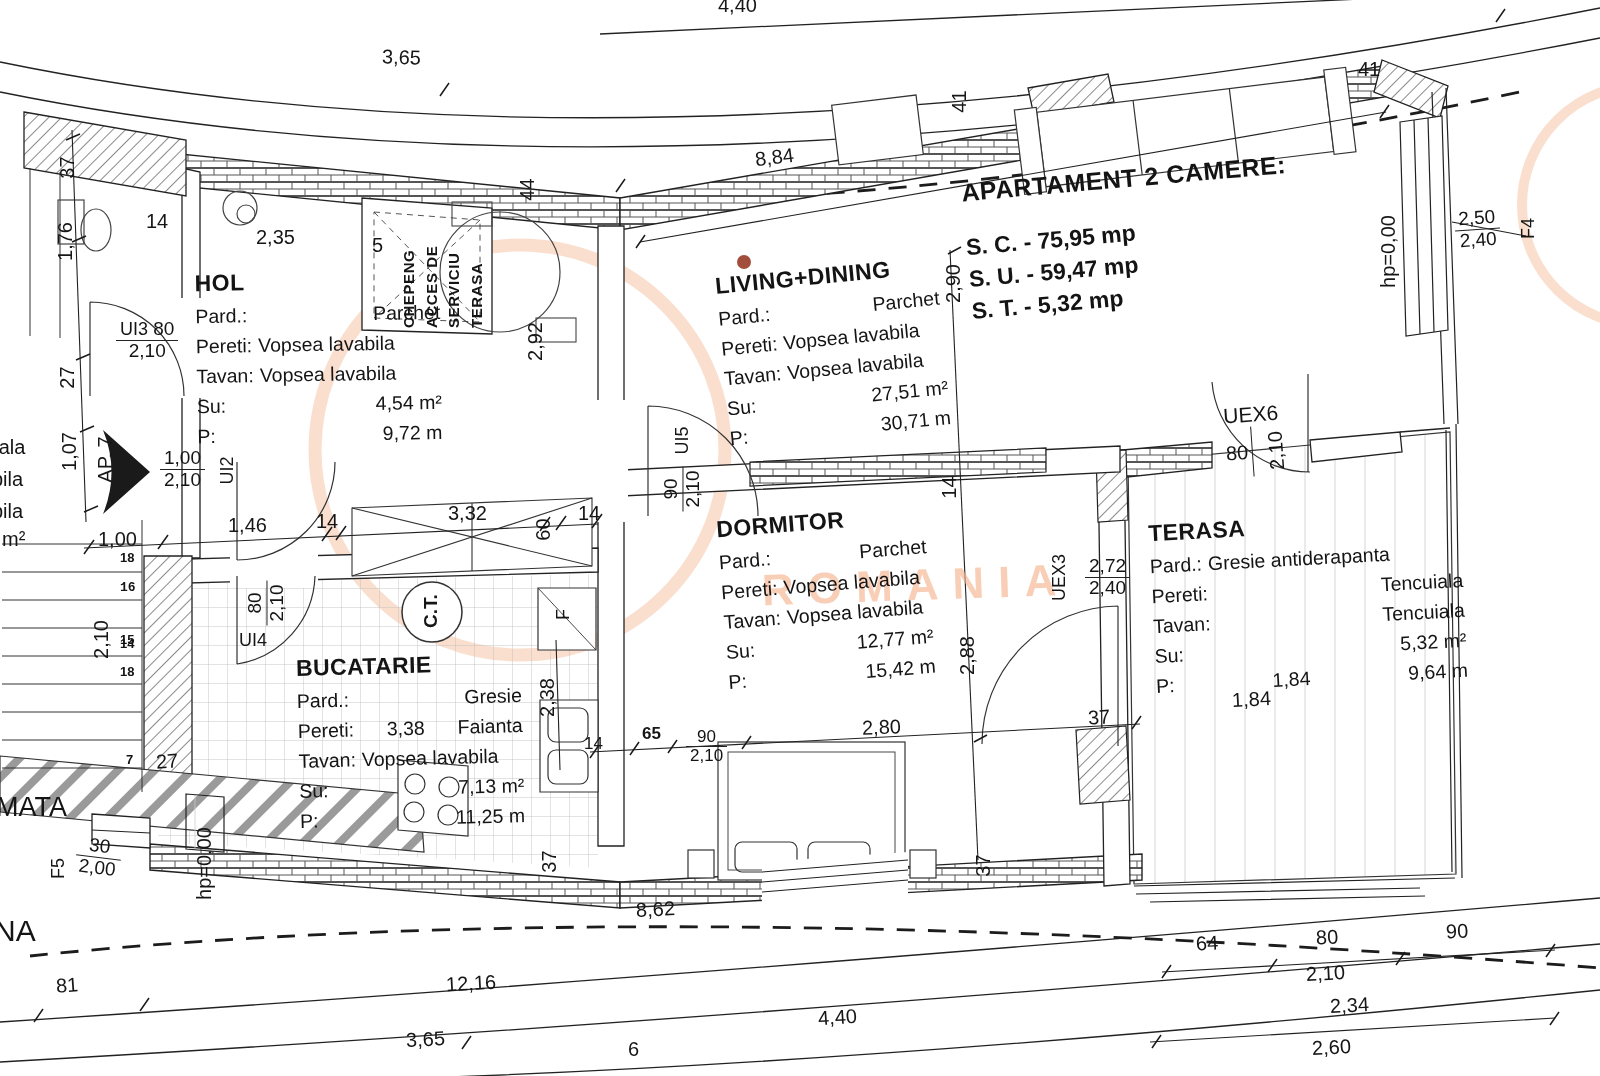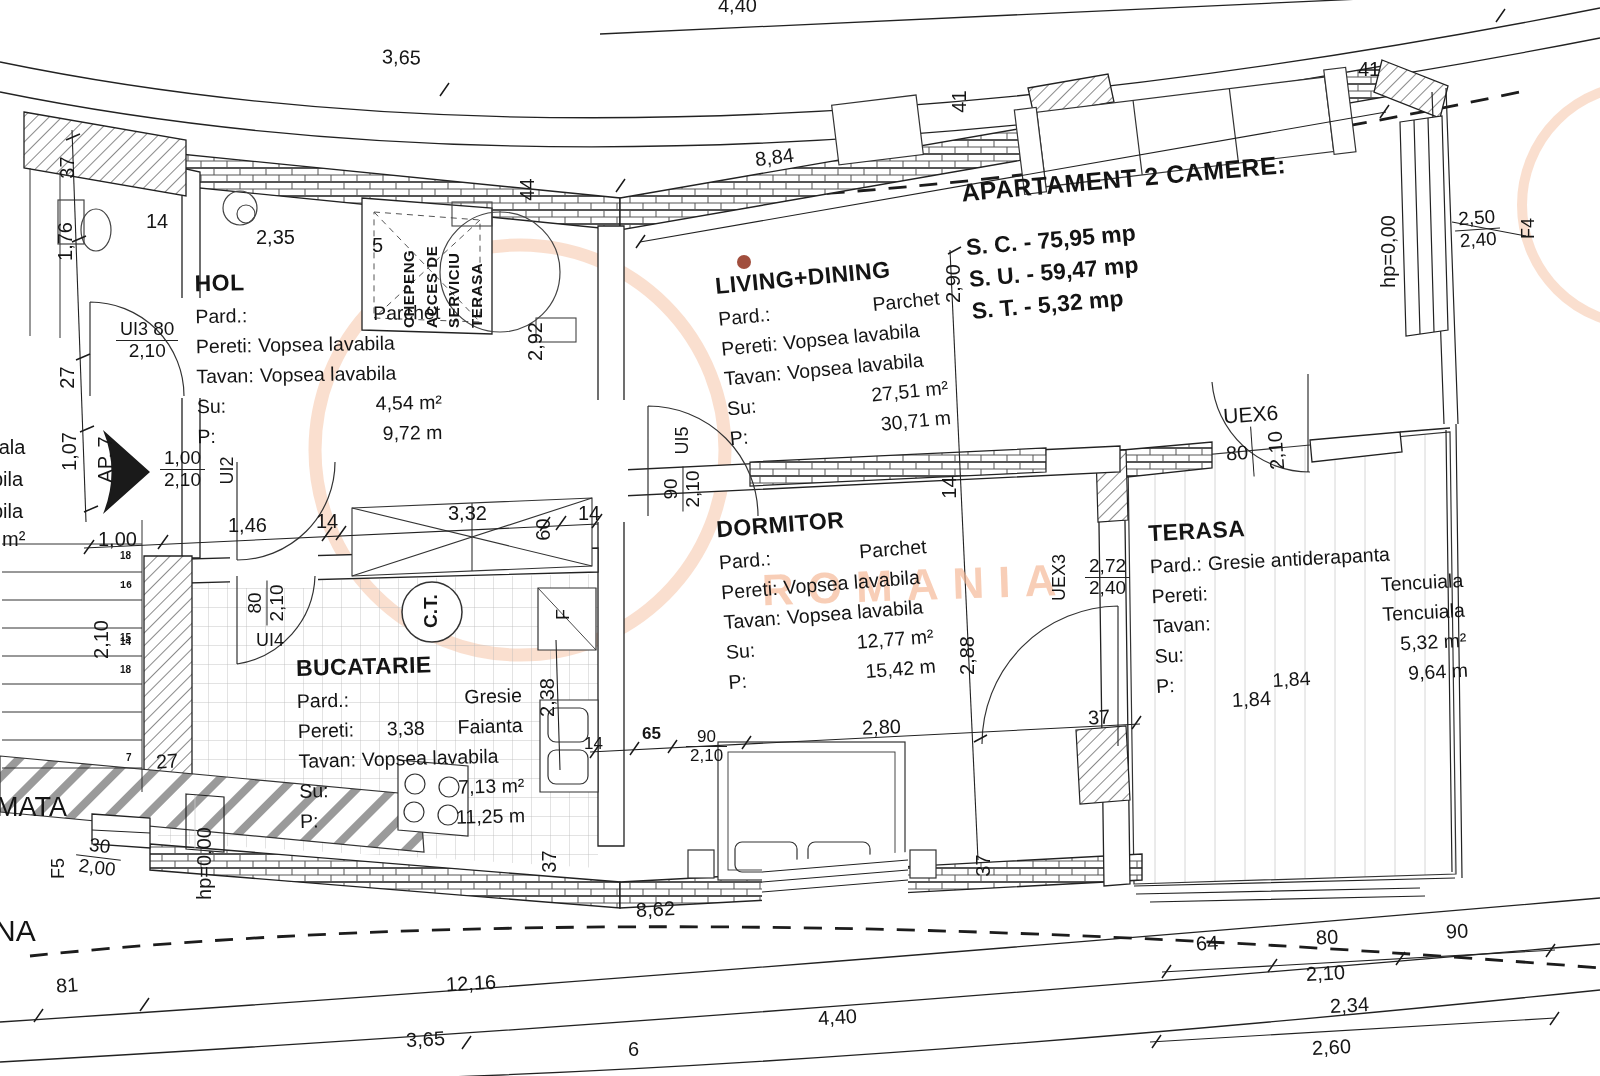--- a/index.html
+++ b/index.html
@@ -15,21 +15,21 @@
   .rrow.inline{justify-content:flex-start;}
   .tblock{position:absolute;}
   .ttitle{font-weight:bold;font-size:25px;letter-spacing:.5px;margin-bottom:24px;}
   .tline{font-size:23px;font-weight:bold;line-height:32px;}
   .frac{position:absolute;text-align:center;line-height:1.08;font-size:19px;white-space:nowrap;}
   .frac .top{border-bottom:1.6px solid #222;padding:0 4px;}
   .frac .bot{padding:0 4px;}
   .opid{font-size:18px;}
   .chepeng{position:absolute;font-size:15px;font-weight:bold;line-height:1.5;letter-spacing:.6px;
            transform:rotate(-90deg);transform-origin:0 0;white-space:nowrap;}
-  .stairnum{position:absolute;font-size:10px;font-weight:bold;}
+  .stairnum{position:absolute;font-size:13px;font-weight:bold;}
   .partial{position:absolute;font-size:20px;}
   .wmtext{position:absolute;font-size:44px;font-weight:bold;letter-spacing:14px;
           color:rgba(244,176,138,0.62);transform:rotate(-2deg);}
   .uexrow{display:flex;align-items:center;gap:4px;}
   .vline{width:0;border-left:1.6px solid #222;height:50px;}
 </style>
 </head>
 <body>
 
 <div id="canvas">
@@ -356,21 +356,21 @@
 <div class="frac" style="left:160px;top:448px;">
   <div class="top">1,00</div>
   <div class="bot">2,10</div>
 </div>
 <div class="dim v opid" style="left:213px;top:460px;">UI2</div>
 
 <div class="frac v" style="left:244px;top:582px;">
   <div class="top">80</div>
   <div class="bot">2,10</div>
 </div>
-<div class="dim opid" style="left:256px;top:630px;">UI4</div>
+<div class="dim opid" style="left:239px;top:630px;">UI4</div>
 
 <div class="frac v" style="left:660px;top:468px;">
   <div class="top">90</div>
   <div class="bot">2,10</div>
 </div>
 <div class="dim v opid" style="left:668px;top:430px;">UI5</div>
 
 <div style="position:absolute;left:1225px;top:402px;transform:rotate(-4deg);">
   <div class="opid" style="font-size:21px;">UEX6</div>
   <div class="uexrow">

